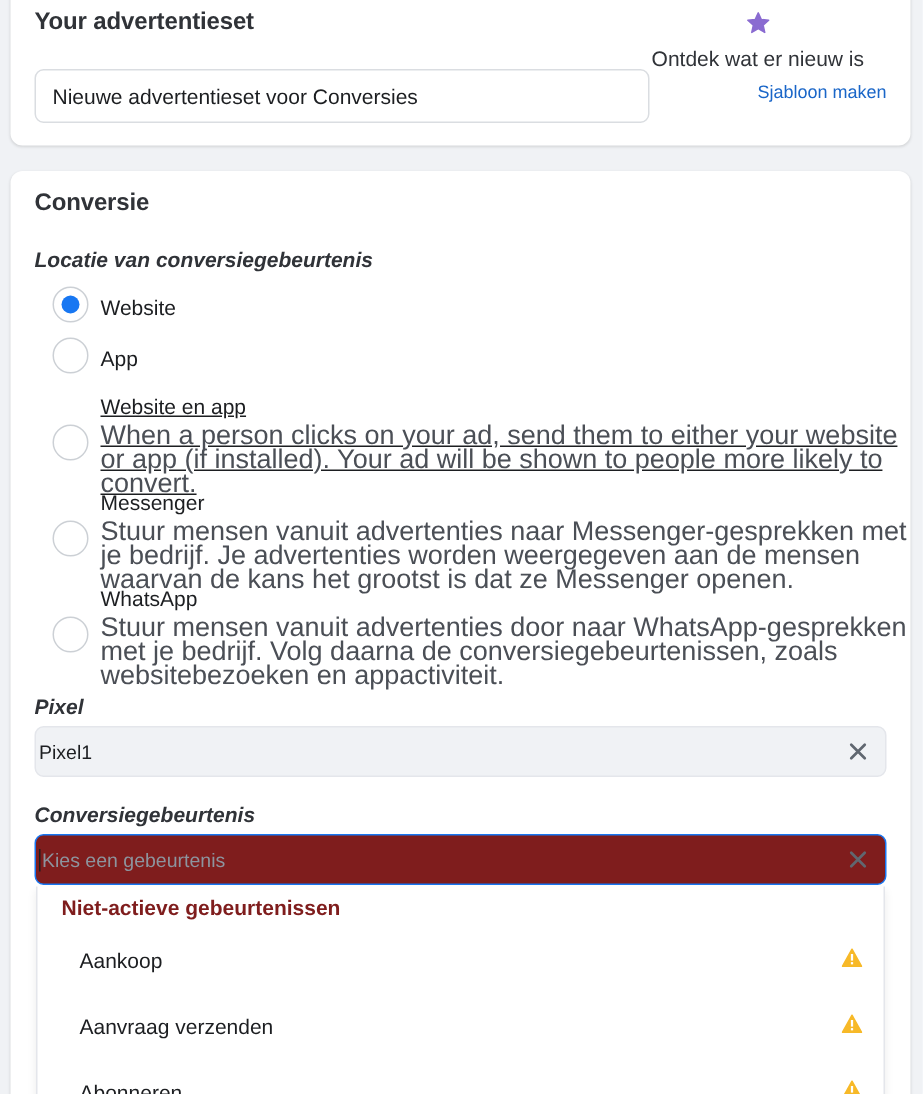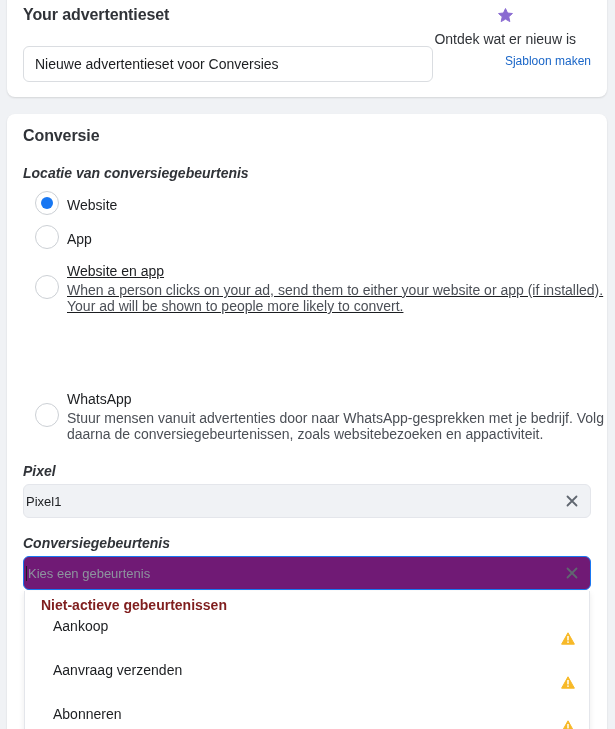--- a/index.html
+++ b/index.html
@@ -67,40 +67,40 @@
     }
     .radio.checked::after {
       content: ""; width: 12px; height: 12px; border-radius: 50%;
       background: #1877f2;
     }
     .radio-text { margin-left: 8px; }
     .radio-label {
       font-size: 14px; color: #1c1e21; line-height: 18px; margin-top: 3px;
     }
     .radio-desc {
-      font-size: 14px; color: #4b4f56; line-height: 16px; margin-top: 2px;
+      font-size: 18px; color: #4b4f56; line-height: 16px; margin-top: 2px;
       width: 540px;
     }
 
     .select-box {
       position: absolute; left: 16px; width: 568px; height: 34px;
       border-radius: 6px;
       display: flex; align-items: center;
       padding: 0 2px;
       font-size: 13px;
     }
     .pixel-select {
       top: 370px;
       background: #f0f2f5;
       border: 1px solid #e4e6eb;
       color: #1c1e21;
     }
     .event-select {
       top: 442px;
-      background: #701a75;
+      background: #7f1d1d;
       border: 1px solid #1877f2;
       color: #8d949e;
     }
     .caret {
       display: inline-block; width: 1px; height: 15px; background: #1c1e21;
       margin-right: 1px;
     }
     .clear-x {
       position: absolute; right: 10px; top: 8px;
       width: 16px; height: 16px; cursor: pointer;
@@ -113,21 +113,21 @@
       border: 1px solid #e4e6eb;
       border-top: none;
       box-shadow: 0 2px 6px rgba(0,0,0,0.08);
     }
     .dropdown-group {
       position: absolute; left: 16px; top: 6px;
       font-size: 14px; font-weight: bold; color: #7f1d1d;
     }
     .dropdown-item {
       position: absolute; left: 0; right: 0; height: 44px;
-      display: flex; align-items: flex-start; padding-left: 28px;
+      display: flex; align-items: center; padding-left: 28px;
       font-size: 14px; color: #1c1e21; cursor: pointer;
     }
     .dropdown-item .warn {
       position: absolute; right: 14px; top: 14px;
       width: 14px; height: 13px;
     }
   </style>
 </head>
 <body>
 
@@ -163,20 +163,27 @@
   </div>
 
   <div class="radio-row" style="top:145px;text-decoration:underline;">
     <div class="radio"></div>
     <div class="radio-text">
       <div class="radio-label">Website en app</div>
       <div class="radio-desc">When a person clicks on your ad, send them to either your website or app (if installed). Your ad will be shown to people more likely to convert.</div>
     </div>
   </div>
 
+  <div class="radio-row" style="top:209px;">
+    <div class="radio"></div>
+    <div class="radio-text">
+      <div class="radio-label">Messenger</div>
+      <div class="radio-desc">Stuur mensen vanuit advertenties naar Messenger-gesprekken met je bedrijf. Je advertenties worden weergegeven aan de mensen waarvan de kans het grootst is dat ze Messenger openen.</div>
+    </div>
+  </div>
 
   <div class="radio-row" style="top:273px;">
     <div class="radio"></div>
     <div class="radio-text">
       <div class="radio-label">WhatsApp</div>
       <div class="radio-desc">Stuur mensen vanuit advertenties door naar WhatsApp-gesprekken met je bedrijf. Volg daarna de conversiegebeurtenissen, zoals websitebezoeken en appactiviteit.</div>
     </div>
   </div>
 
   <div class="section-label" style="top:349px;">Pixel</div>

